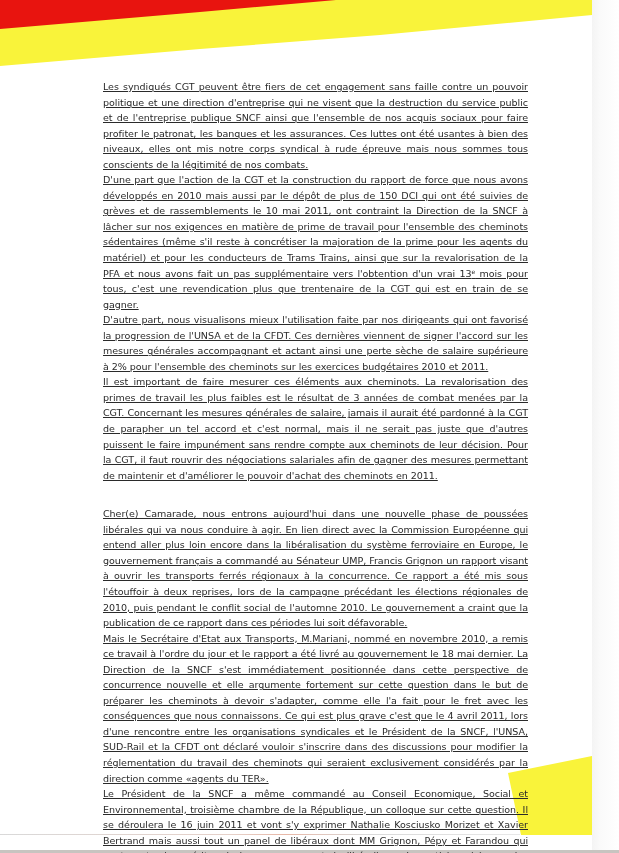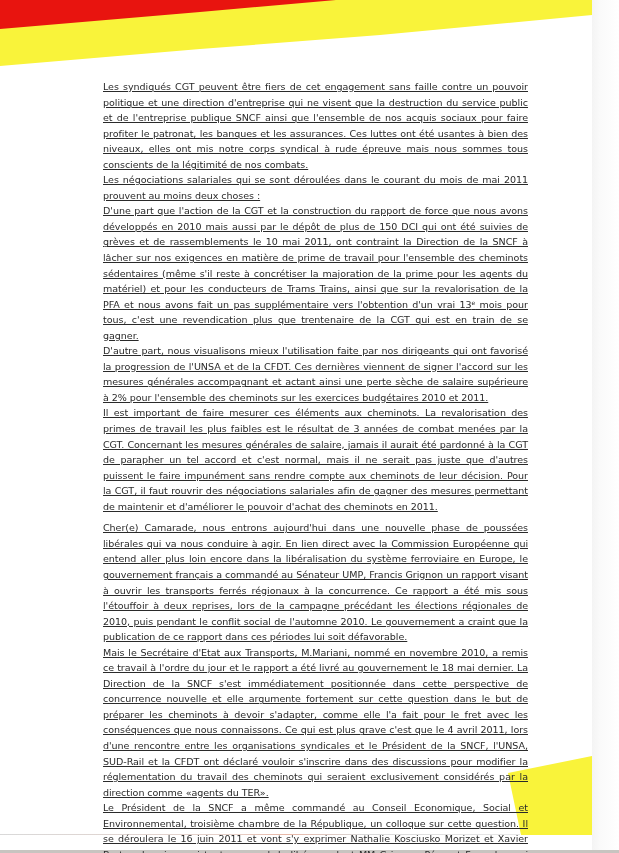--- a/index.html
+++ b/index.html
@@ -20,39 +20,38 @@
     position: absolute; left: 0; top: 850px; width: 619px; height: 3px;
     background: #c8c4c0;
   }
   svg.banner { position: absolute; left: 0; top: 0; }
   .text-block {
     position: absolute; left: 103px; top: 79px; width: 425px;
     font-size: 9.55px; line-height: 15.55px; color: #2a2a2a;
     text-align: justify; letter-spacing: -0.05px;
   }
   .text-block p { margin: 0; text-decoration: underline; }
-  .text-block p.gap { margin-top: 6px; }
+  .text-block p.gap { margin-top: 23px; }
   sup { font-size: 6px; line-height: 0; vertical-align: 3px; }
 </style>
 </head>
 <body>
 
 <div class="page-edge"></div>
 
 <svg class="banner" width="619" height="853" viewBox="0 0 619 853">
   <polygon fill="#f9f33a" points="0,0 592,0 592,15 380,35 200,49 0,66"></polygon>
   <polygon fill="#e8140f" points="0,0 336,0 200,12 0,29"></polygon>
   <polygon fill="#f9f33a" points="508,773 592,756 592,835 521,835"></polygon>
 </svg>
 
 <div class="bottom-line"></div>
 <div class="bottom-shadow"></div>
 
 <div class="text-block">
   <p>Les syndiqués CGT peuvent être fiers de cet engagement sans faille contre un pouvoir politique et une direction d'entreprise qui ne visent que la destruction du service public et de l'entreprise publique SNCF ainsi que l'ensemble de nos acquis sociaux pour faire profiter le patronat, les banques et les assurances. Ces luttes ont été usantes à bien des niveaux, elles ont mis notre corps syndical à rude épreuve mais nous sommes tous conscients de la légitimité de nos combats.</p>
-  <p>Les négociations salariales qui se sont déroulées dans le courant du mois de mai 2011 prouvent au moins deux choses :</p>
   <p><span>D'une part que l'action de la CGT et la construction du rapport de force que nous avons développés en 2010 mais aussi par le dépôt de plus de 150 DCI qui ont été suivies de grèves et de rassemblements le 10 mai 2011, ont contraint la Direction de la SNCF à lâcher sur nos exigences en matière de prime de travail pour l'ensemble des cheminots sédentaires (même s'il reste à concrétiser la majoration de la prime pour les agents du matériel) et pour les conducteurs de Trams Trains, ainsi que sur la revalorisation de la PFA et nous avons fait un pas supplémentaire vers l'obtention d'un vrai 13</span><sup>e</sup><span> mois pour tous, c'est une revendication plus que trentenaire de la CGT qui est en train de se gagner.</span></p>
   <p>D'autre part, nous visualisons mieux l'utilisation faite par nos dirigeants qui ont favorisé la progression de l'UNSA et de la CFDT. Ces dernières viennent de signer l'accord sur les mesures générales accompagnant et actant ainsi une perte sèche de salaire supérieure à 2% pour l'ensemble des cheminots sur les exercices budgétaires 2010 et 2011.</p>
   <p>Il est important de faire mesurer ces éléments aux cheminots. La revalorisation des primes de travail les plus faibles est le résultat de 3 années de combat menées par la CGT. Concernant les mesures générales de salaire, jamais il aurait été pardonné à la CGT de parapher un tel accord et c'est normal, mais il ne serait pas juste que d'autres puissent le faire impunément sans rendre compte aux cheminots de leur décision. Pour la CGT, il faut rouvrir des négociations salariales afin de gagner des mesures permettant de maintenir et d'améliorer le pouvoir d'achat des cheminots en 2011.</p>
   <p class="gap">Cher(e) Camarade, nous entrons aujourd'hui dans une nouvelle phase de poussées libérales qui va nous conduire à agir. En lien direct avec la Commission Européenne qui entend aller plus loin encore dans la libéralisation du système ferroviaire en Europe, le gouvernement français a commandé au Sénateur UMP, Francis Grignon un rapport visant à ouvrir les transports ferrés régionaux à la concurrence. Ce rapport a été mis sous l'étouffoir à deux reprises, lors de la campagne précédant les élections régionales de 2010, puis pendant le conflit social de l'automne 2010. Le gouvernement a craint que la publication de ce rapport dans ces périodes lui soit défavorable.</p>
   <p>Mais le Secrétaire d'Etat aux Transports, M.Mariani, nommé en novembre 2010, a remis ce travail à l'ordre du jour et le rapport a été livré au gouvernement le 18 mai dernier. La Direction de la SNCF s'est immédiatement positionnée dans cette perspective de concurrence nouvelle et elle argumente fortement sur cette question dans le but de préparer les cheminots à devoir s'adapter, comme elle l'a fait pour le fret avec les conséquences que nous connaissons. Ce qui est plus grave c'est que le 4 avril 2011, lors d'une rencontre entre les organisations syndicales et le Président de la SNCF, l'UNSA, SUD-Rail et la CFDT ont déclaré vouloir s'inscrire dans des discussions pour modifier la réglementation du travail des cheminots qui seraient exclusivement considérés par la direction comme «agents du TER».</p>
   <p>Le Président de la SNCF a même commandé au Conseil Economique, Social et Environnemental, troisième chambre de la République, un colloque sur cette question. Il se déroulera le 16 juin 2011 et  vont s'y exprimer Nathalie Kosciusko Morizet et Xavier Bertrand mais aussi tout un panel de libéraux dont MM Grignon, Pépy et Farandou qui vont vanter les mérites de la concurrence et du libéralisme. Je participerai à une des tables rondes de ce colloque pour faire entendre une voix et des arguments contradictoires.</p>
 </div>
 
 </body></html>

